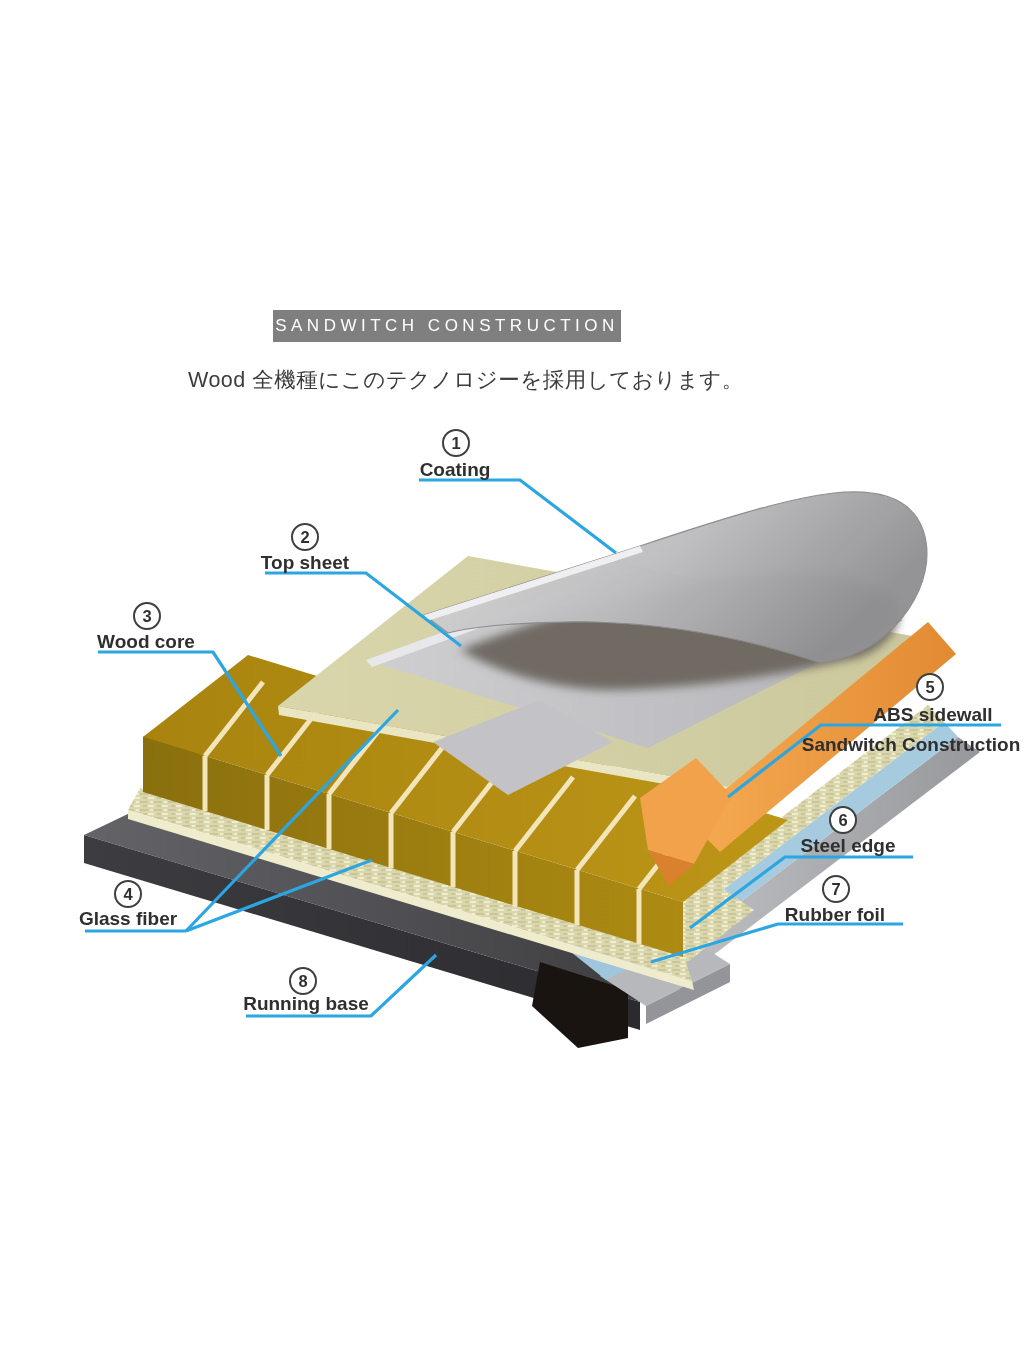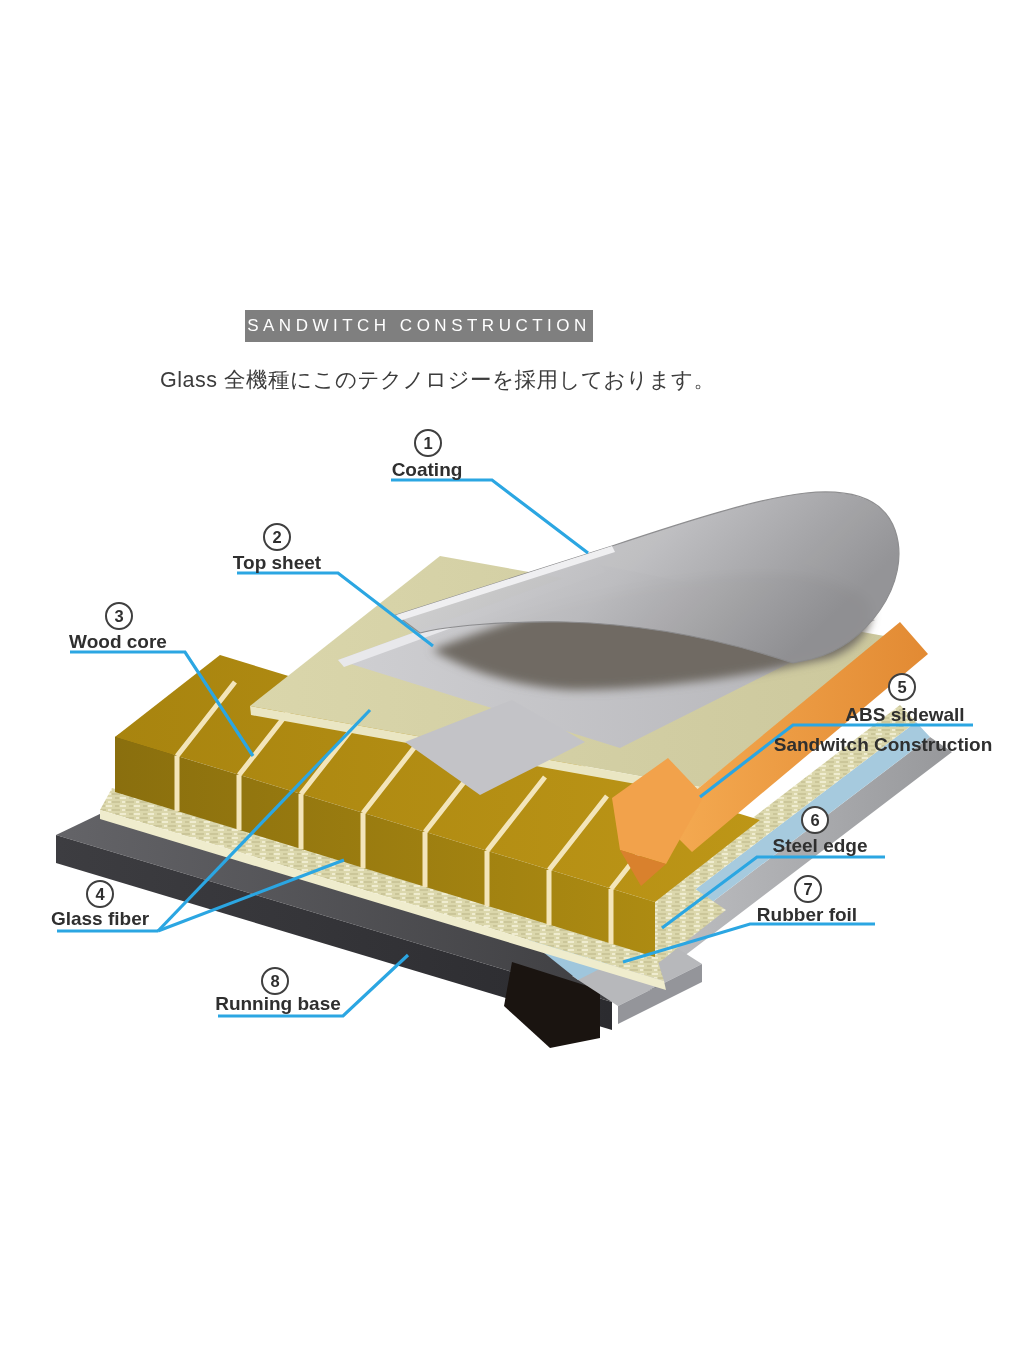--- a/index.html
+++ b/index.html
@@ -1,38 +1,38 @@
 <!DOCTYPE html>
 <html><head>
 <meta charset="utf-8">
 <style>
   html,body{margin:0;padding:0;background:#ffffff;}
   body{width:1024px;height:1365px;position:relative;overflow:hidden;
        font-family:"Liberation Sans","DejaVu Sans",sans-serif;}
-  .stage{position:absolute;inset:0;}
+  .stage{position:absolute;inset:0;margin-left:28px;}
   .banner{position:absolute;left:245px;top:310px;width:348px;height:32px;
           background:#7f7f7f;color:#ffffff;font-size:17px;font-weight:500;
           letter-spacing:4.5px;text-align:center;line-height:32px;white-space:nowrap;}
   .subtitle{position:absolute;left:160px;top:365px;font-size:21.5px;color:#3c3c3c;
           letter-spacing:0.5px;white-space:nowrap;}
   svg{position:absolute;left:0;top:0;}
   .callout-label{font-family:"Liberation Sans","DejaVu Sans",sans-serif;
           font-size:19px;font-weight:bold;fill:#2f2f2f;}
   .badge-num{font-family:"Liberation Sans","DejaVu Sans",sans-serif;
           font-size:16.5px;font-weight:bold;fill:#2f2f2f;}
   .leader{fill:none;stroke:#2ba6e2;stroke-width:3.2px;}
   .badge-circle{fill:#ffffff;stroke:#3f3f3f;stroke-width:2px;}
 </style>
 </head>
 <body>
 
 <div class="stage">
 
   <div class="banner">SANDWITCH CONSTRUCTION</div>
-  <div class="subtitle">Glass 全機種にこのテクノロジーを採用しております。</div>
+  <div class="subtitle">Wood 全機種にこのテクノロジーを採用しております。</div>
 
   <svg width="1024" height="1365" viewBox="0 0 1024 1365">
     <defs>
       <linearGradient id="gBaseTop" x1="0" y1="0" x2="1" y2="0">
         <stop offset="0" stop-color="#646468"></stop>
           <stop offset="1" stop-color="#3b3b3e"></stop>
       </linearGradient>
       <linearGradient id="gBaseFront" x1="0" y1="0" x2="1" y2="0">
         <stop offset="0" stop-color="#3d3d41"></stop>
           <stop offset="1" stop-color="#2b2b2f"></stop>

